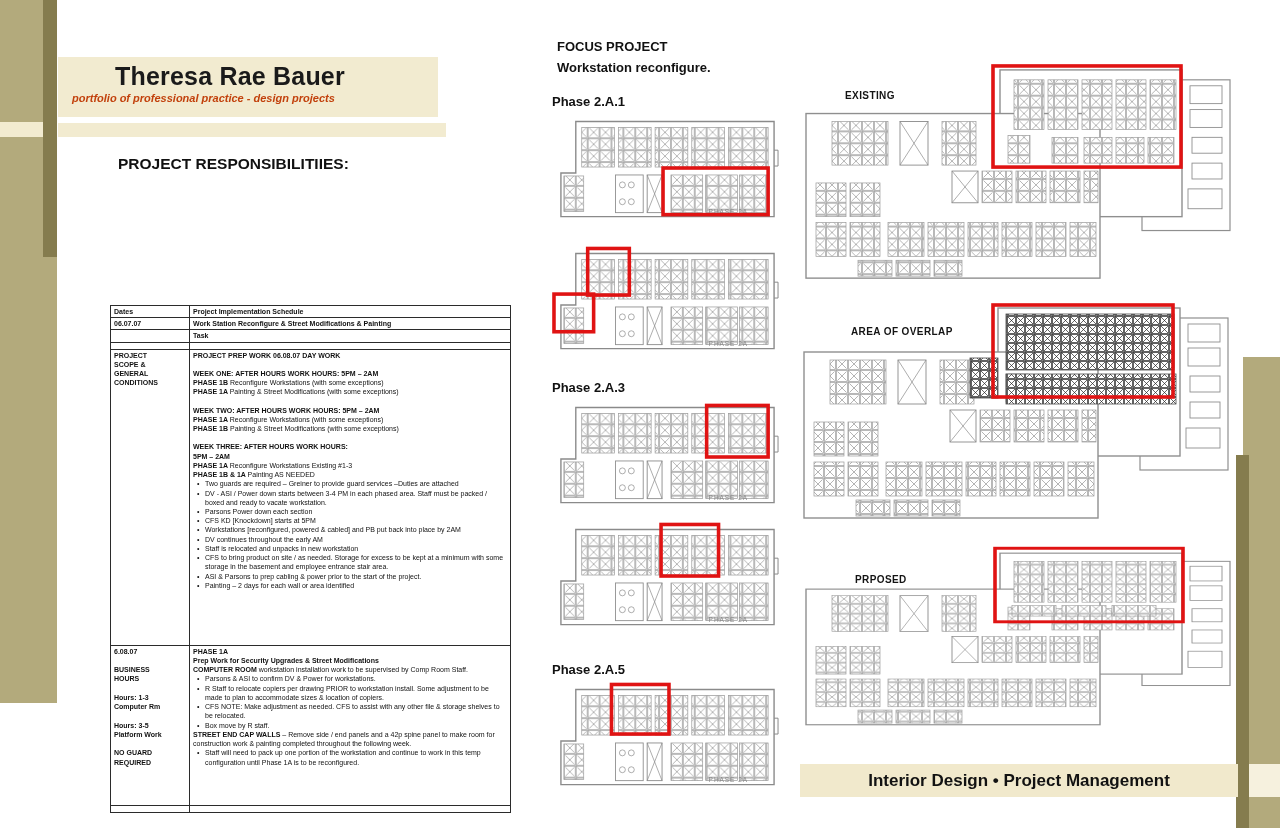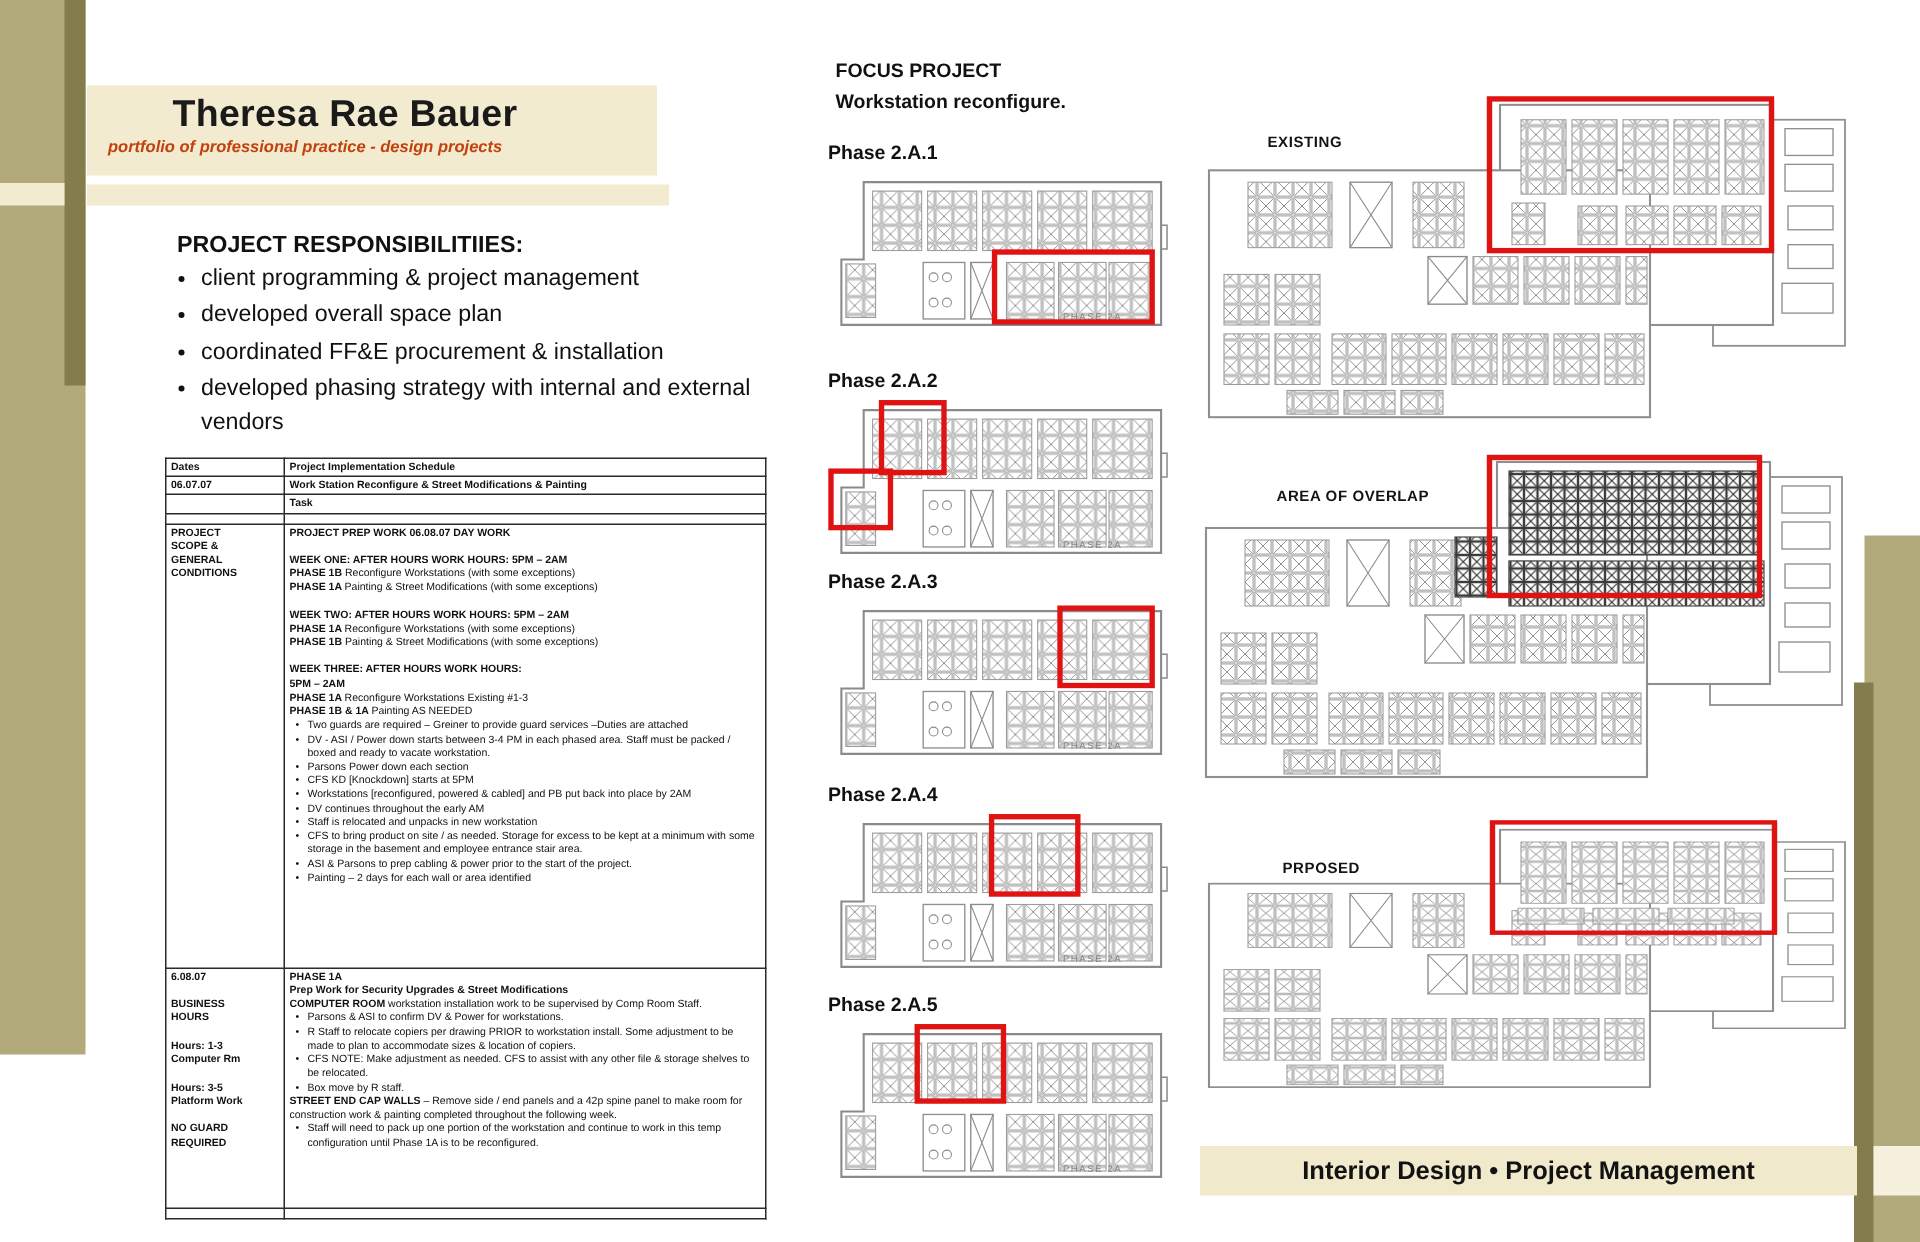--- a/index.html
+++ b/index.html
@@ -166,26 +166,20 @@
 <div class="bar band-thin"></div>
 <div class="bar bar-right-light"></div>
 <div class="bar bar-right-dark"></div>
 <div class="bar notch-right"></div>
 
 <div class="abs hdr-name">Theresa Rae Bauer</div>
 <div class="abs hdr-sub">portfolio of professional practice - design projects</div>
 
 <div class="abs resp">
   <div class="resp-title">PROJECT RESPONSIBILITIIES:</div>
-  <ul>
-    <li>client programming &amp; project management</li>
-    <li>developed overall space plan</li>
-    <li>coordinated FF&amp;E procurement &amp; installation</li>
-    <li>developed phasing strategy with internal and external vendors</li>
-  </ul>
 </div>
 
 <div class="abs sched-wrap">
   <table class="sched">
     <tbody id="sched-body">
         <tr>
           <td class="c1 b">Dates</td>
           <td class="b">Project Implementation Schedule</td>
         </tr>
         <tr>
@@ -278,40 +272,38 @@
 <div class="phase-block" style="left:552px;top:94px">
   <div class="phase-label">Phase 2.A.1</div>
   <svg class="splan" width="230" height="114" viewBox="0 0 232 114">
     <use href="#splan"></use>
     <text class="cap" x="158" y="100">PHASE 2A</text>
     <rect class="red" x="112" y="54" width="106" height="47"></rect>
   </svg>
 </div>
 
 <div class="phase-block" style="left:552px;top:246px">
-  <div class="phase-label">Phase 2.A.2</div>
   <svg class="splan" width="230" height="114" viewBox="0 0 232 114">
     <use href="#splan"></use>
     <text class="cap" x="158" y="100">PHASE 2A</text>
     <rect class="red" x="36" y="2" width="42" height="47"></rect>
     <rect class="red" x="2" y="48" width="40" height="38"></rect>
   </svg>
 </div>
 
 <div class="phase-block" style="left:552px;top:380px">
   <div class="phase-label">Phase 2.A.3</div>
   <svg class="splan" width="230" height="114" viewBox="0 0 232 114">
     <use href="#splan"></use>
     <text class="cap" x="158" y="100">PHASE 2A</text>
     <rect class="red" x="156" y="5" width="62" height="52"></rect>
   </svg>
 </div>
 
 <div class="phase-block" style="left:552px;top:522px">
-  <div class="phase-label">Phase 2.A.4</div>
   <svg class="splan" width="230" height="114" viewBox="0 0 232 114">
     <use href="#splan"></use>
     <text class="cap" x="158" y="100">PHASE 2A</text>
     <rect class="red" x="110" y="2" width="58" height="52"></rect>
   </svg>
 </div>
 
 <div class="phase-block" style="left:552px;top:662px">
   <div class="phase-label">Phase 2.A.5</div>
   <svg class="splan" width="230" height="114" viewBox="0 0 232 114">

